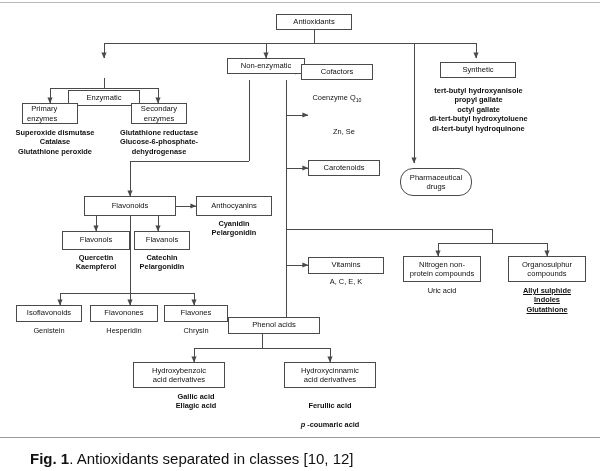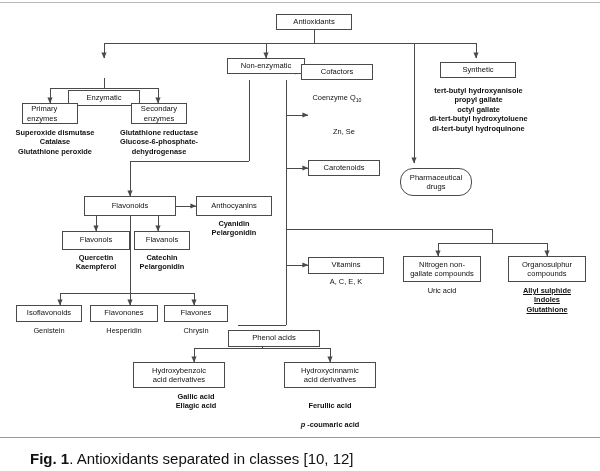--- a/index.html
+++ b/index.html
@@ -122,26 +122,26 @@
 
     <div class="node" style="left:16px;top:305px;width:66px;height:17px;">Isoflavonoids</div>
 
     <div class="node" style="left:90px;top:305px;width:68px;height:17px;">Flavonones</div>
 
     <div class="node" style="left:164px;top:305px;width:64px;height:17px;">Flavones</div>
 
     <div class="node" style="left:308px;top:257px;width:76px;height:17px;">Vitamins</div>
 
     <div class="node tall" style="left:403px;top:256px;width:78px;height:26px;white-space:pre-line;">Nitrogen non-
-gallate compounds</div>
+protein compounds</div>
 
     <div class="node tall" style="left:508px;top:256px;width:78px;height:26px;white-space:pre-line;">Organosulphur
 compounds</div>
 
-    <div class="node" style="left:228px;top:330px;width:92px;height:17px;">Phenol acids</div>
+    <div class="node" style="left:228px;top:317px;width:92px;height:17px;">Phenol acids</div>
 
     <div class="node tall" style="left:133px;top:362px;width:92px;height:26px;white-space:pre-line;">Hydroxybenzoic
 acid derivatives</div>
 
     <div class="node tall" style="left:284px;top:362px;width:92px;height:26px;white-space:pre-line;">Hydroxycinnamic
 acid derivatives</div>
 
     <div class="sub bold" style="left:0px;top:128px;width:110px;">Superoxide dismutase
 Catalase
 Glutathione peroxide</div>

